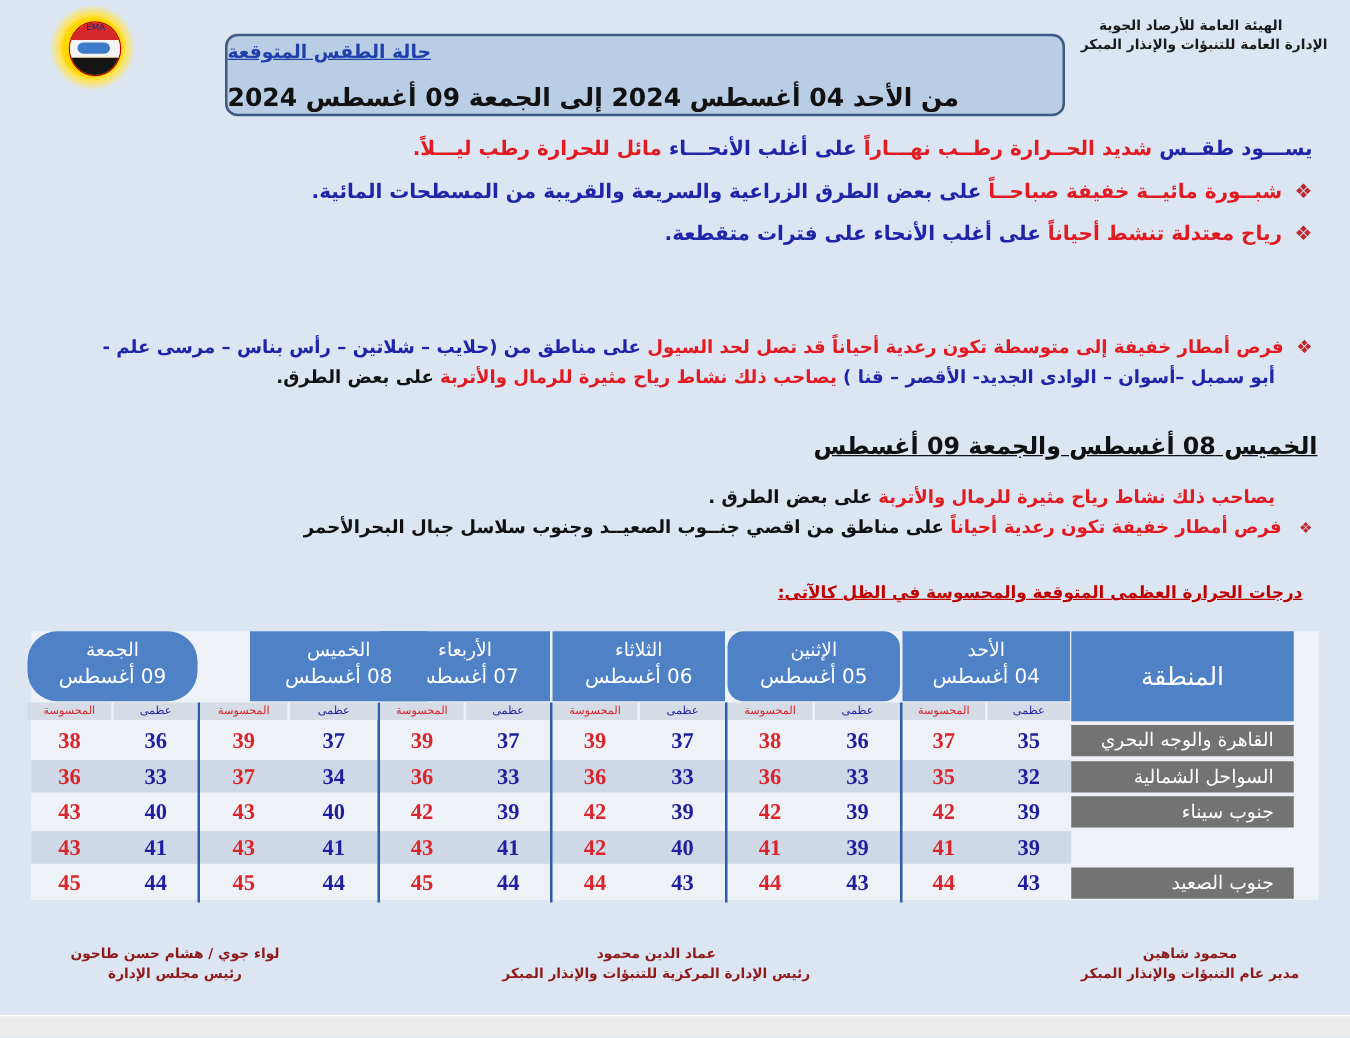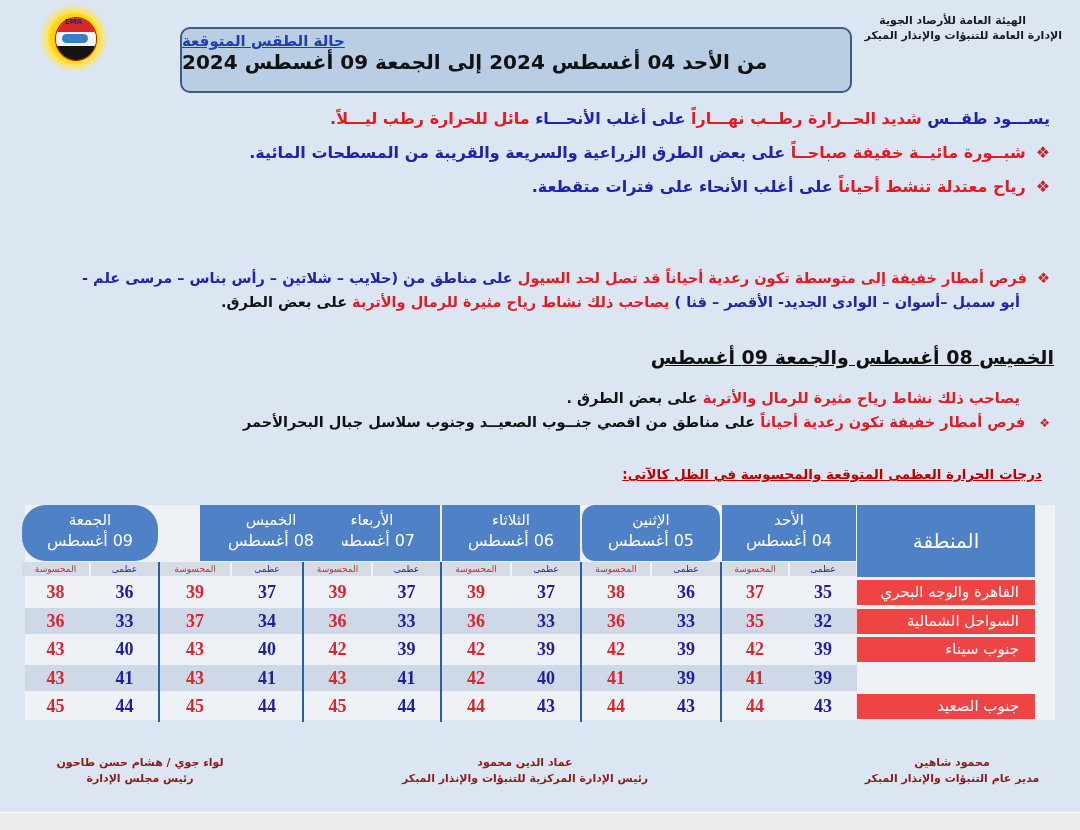--- a/index.html
+++ b/index.html
@@ -14,30 +14,30 @@
 
   
   .logo { position:absolute; left:22px; top:4px; width:100px; height:68px; }
   .logo .sun { position:absolute; left:18px; top:0; width:68px; height:68px; border-radius:50%;
     background:radial-gradient(circle, #ffd600 0 48%, #ffe45a 55%, rgba(255,235,120,0.0) 72%); }
   .logo .badge { position:absolute; left:33px; top:13px; width:40px; height:42px; border-radius:50%; overflow:hidden; border:1px solid #b00; }
   .logo .badge .r { height:14px; background:#d62828; }
   .logo .badge .w { height:14px; background:#f4f4f4; position:relative; }
   .logo .badge .w::after { content:""; position:absolute; left:6px; top:2px; width:26px; height:9px; border-radius:8px; background:#3d7cc9; }
   .logo .badge .b { height:14px; background:#151515; }
-  .logo .ema { position:absolute; left:43px; top:14px; font-size:7px; font-weight:bold; color:#1a2a7a; }
+  .logo .ema { position:absolute; left:27px; top:14px; font-size:7px; font-weight:normal; color:#1a2a7a;padding-left:20px; }
 
   
   .org { position:absolute; right:18px; top:13px; text-align:right; direction:rtl; font-size:11px; font-weight:bold; color:#1a1a1a; line-height:15px; width:260px; }
   .org div:first-child { margin-right:36px; }
 
   
   .title-box { position:absolute; left:180px; top:27px; width:668px; height:62px; border:2px solid #3e5a80; border-radius:10px; background:#b9cde5; text-align:left; direction:rtl; }
   .title-box .t1 { margin-top:3px; font-size:15px; font-weight:bold; color:#1f3faa; text-decoration:underline; }
-  .title-box .t2 { margin-top:0; font-size:20px; font-weight:bold; color:#111; }
+  .title-box .t2 { margin-top:16px; font-size:20px; font-weight:bold; color:#111; }
 
   
   .rtl { direction:rtl; text-align:right; }
   .blue { color:#1f24a8; }
   .red { color:#e21b22; }
   .black { color:#111; }
   .summary { position:absolute; right:30px; top:106px; width:820px; font-size:16px; font-weight:bold; }
   .summary .line { height:34px; line-height:26px; }
   .bullet { color:#c0282e; margin-left:10px; }
   .bullet-sm { color:#c0282e; margin-left:14px; font-size:12px; }
@@ -47,21 +47,21 @@
 
   .table-caption { position:absolute; right:38px; top:466px; font-size:13.5px; font-weight:bold; color:#c00000; text-decoration:underline; direction:rtl; }
 
   
   .tbl { position:absolute; left:25px; top:505px; width:1030px; height:215px; background:#eef1f6; }
   .hdr { position:absolute; background:#4f81c7; color:#fff; text-align:center; direction:rtl; }
   .hdr .day { font-size:15px; margin-top:6px; }
   .hdr .date { font-size:16px; margin-top:2px; }
   .sub { position:absolute; background:#d6dce6; font-size:9px; text-align:center; line-height:14px; }
   .region-hdr { position:absolute; left:832px; top:0; width:178px; height:72px; background:#4f81c7; color:#fff; font-size:20px; text-align:center; line-height:72px; }
-  .region { position:absolute; left:832px; width:178px; height:25px; background:#ef4444; color:#fff; font-size:15px; text-align:right; padding-right:16px; box-sizing:border-box; line-height:25px; direction:rtl; }
+  .region { position:absolute; left:832px; width:178px; height:25px; background:#737373; color:#fff; font-size:15px; text-align:right; padding-right:16px; box-sizing:border-box; line-height:25px; direction:rtl; }
   .cell { position:absolute; height:26px; line-height:26px; text-align:center; font-family:"Liberation Serif", serif; font-weight:bold; font-size:18px; }
   .row-band { position:absolute; left:0; width:832px; height:26px; }
   .vline { position:absolute; width:2px; background:#2a5ca8; }
 
   
   .sig { position:absolute; top:755px; text-align:center; direction:rtl; font-size:11px; font-weight:bold; color:#8e1a1a; line-height:16px; }
 </style>
 </head>
 <body>
 

